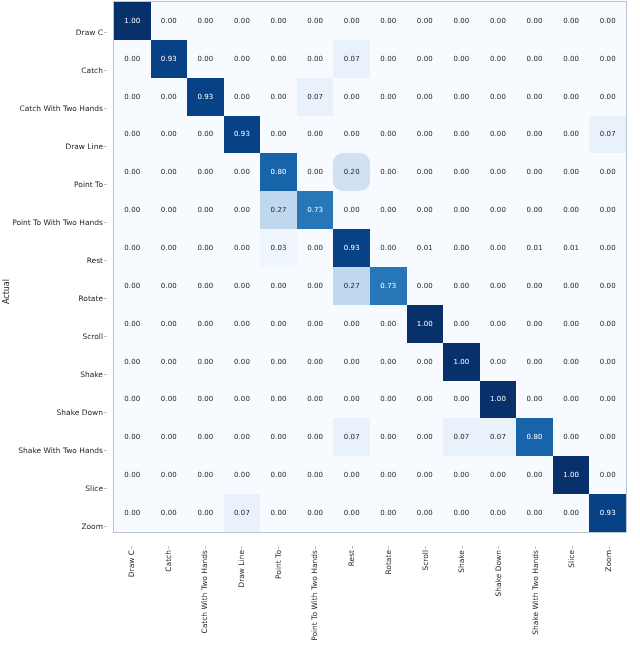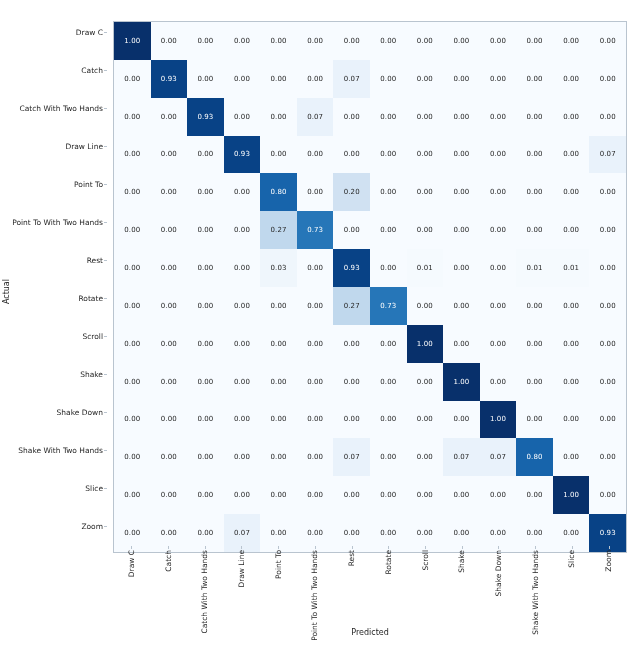--- a/index.html
+++ b/index.html
@@ -31,21 +31,21 @@
     line-height: 13px;
     text-align: center;
     font-size: 9.5px;
     color: #262626;
     white-space: nowrap;
   }
   
   #plot-area {
     position: absolute;
     left: 113px;
-    top: 21px;
+    top: 1px;
     width: 514px;
     height: 532px;
     box-sizing: border-box;
     border: 1px solid #b9c4cf;
     background: #f7fafd;
   }
   #grid {
     position: absolute;
     left: 0; top: 0;
     width: 100%;
@@ -395,21 +395,21 @@
         </div>
         <div class="cell" style="background: rgb(247, 251, 255);">
           <span class="val" style="color: rgb(38, 38, 38);">0.00</span>
         </div>
         <div class="cell" style="background: rgb(23, 100, 171);">
           <span class="val" style="color: rgb(255, 255, 255);">0.80</span>
         </div>
         <div class="cell" style="background: rgb(247, 251, 255);">
           <span class="val" style="color: rgb(38, 38, 38);">0.00</span>
         </div>
-        <div class="cell" style="background: rgb(208, 225, 242);">
+        <div class="cell" style="background: rgb(208, 225, 242); border-radius: 10px;">
           <span class="val" style="color: rgb(38, 38, 38);">0.20</span>
         </div>
         <div class="cell" style="background: rgb(247, 251, 255);">
           <span class="val" style="color: rgb(38, 38, 38);">0.00</span>
         </div>
         <div class="cell" style="background: rgb(247, 251, 255);">
           <span class="val" style="color: rgb(38, 38, 38);">0.00</span>
         </div>
         <div class="cell" style="background: rgb(247, 251, 255);">
           <span class="val" style="color: rgb(38, 38, 38);">0.00</span>
@@ -859,15 +859,14 @@
       <div class="xtick">
         <span class="xtickmark"></span>
         <span class="lbl">Slice</span>
       </div>
       <div class="xtick">
         <span class="xtickmark"></span>
         <span class="lbl">Zoom</span>
       </div>
     </div>
 
-  <div id="xlabel">Predicted</div>
 
 </div>
 
 </body></html>

